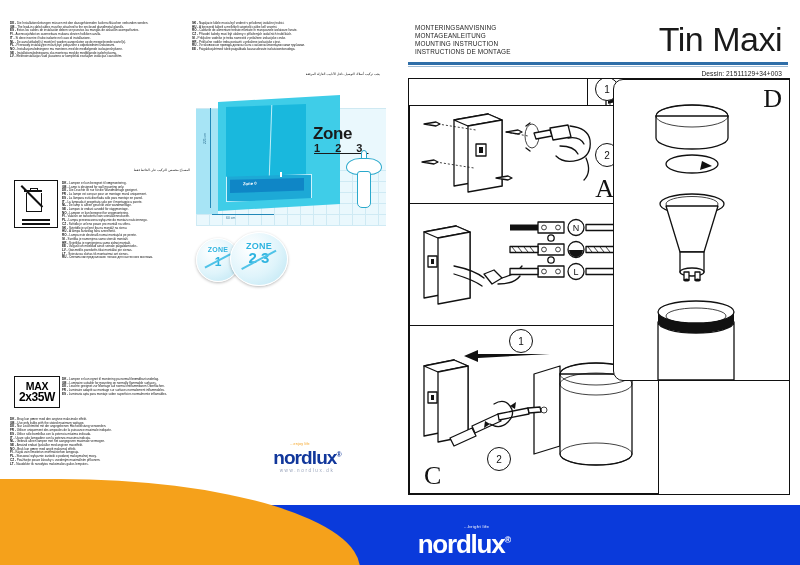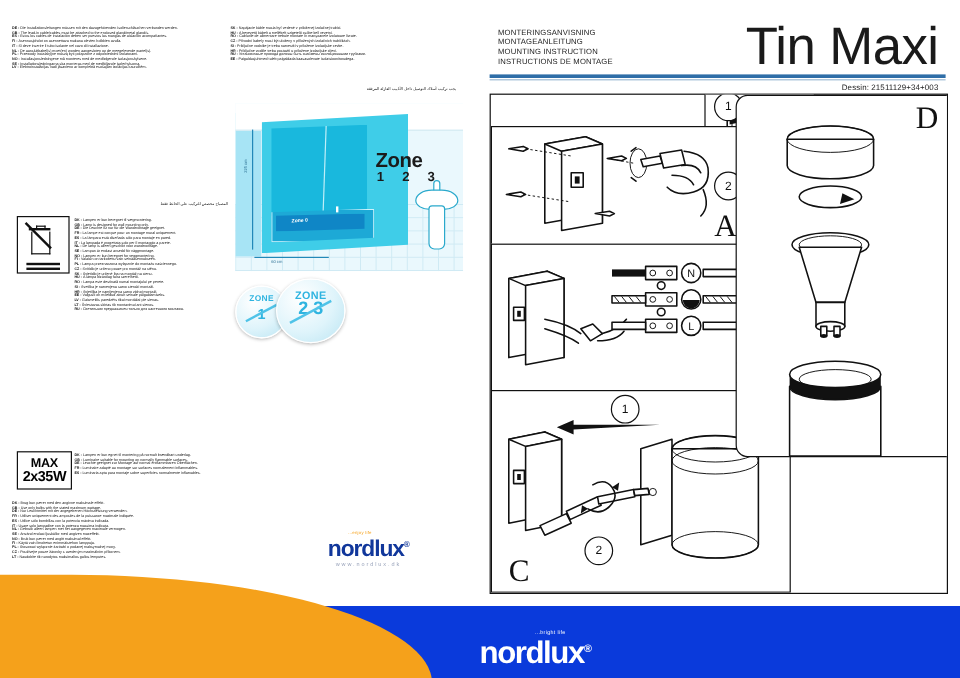--- a/index.html
+++ b/index.html
@@ -1,26 +1,26 @@
 <!DOCTYPE html>
 <html><head>
 <meta charset="utf-8">
 <style>
   html,body{margin:0;padding:0;background:#888;}
   body{font-family:"Liberation Sans",sans-serif;}
   .page{position:relative;width:800px;height:565px;background:#ffffff;overflow:hidden;}
   .footer-band{position:absolute;left:0;bottom:0;width:800px;height:60px;background:#0a3adb;}
   .footer-arc{position:absolute;left:-60px;bottom:-6px;width:420px;height:92px;background:#f5a11b;
               border-top-right-radius:300px 90px;border-bottom-right-radius:0;}
-  .footer-logo{position:absolute;right:308px;bottom:8px;color:#fff;margin-left:24px;}
+  .footer-logo{position:absolute;right:290px;bottom:8px;color:#fff;margin-left:24px;}
 
   
   .hdr-langs{position:absolute;left:415px;top:24px;font-size:6.4px;line-height:8.1px;
              color:#1c1c1c;letter-spacing:.15px;}
-  .hdr-title{position:absolute;right:18px;top:18px;font-size:44px;line-height:42px;
+  .hdr-title{position:absolute;right:18px;top:18px;font-size:34px;line-height:42px;
              font-weight:400;color:#1a1a1a;letter-spacing:-.5px;}
   .hdr-rule{position:absolute;left:408px;top:62px;width:380px;height:3px;background:#2f6ea8;}
   .hdr-rule2{position:absolute;left:408px;top:66px;width:380px;height:1px;background:#9fbbd4;}
   .hdr-dessin{position:absolute;right:18px;top:70px;font-size:6.6px;color:#222;letter-spacing:.1px;}
 
   
   .txtcol{position:absolute;color:#111;}
   .microline{font-size:3.05px;line-height:3.72px;white-space:nowrap;letter-spacing:0px;}
   .microline b{font-weight:700;}
   .col-l{left:10px;top:22px;width:180px;}
@@ -67,21 +67,21 @@
   .bath .tub{position:absolute;left:30px;top:88px;width:84px;height:26px;background:#1da9d6;
              clip-path:polygon(0 10%,100% 0,100% 86%,0 100%);border:1px solid #cdf2fb;}
   .bath .tubinner{position:absolute;left:34px;top:92px;width:74px;height:15px;background:#0f86c6;
              clip-path:polygon(0 12%,100% 0,100% 84%,0 100%);}
   .bath .tap{position:absolute;left:84px;top:86px;width:2px;height:5px;background:#ffffff;}
   .bath .zone0{position:absolute;left:47px;top:95px;font-size:4.2px;font-weight:700;color:#ffffff;
                transform:skewY(-3deg);}
   .bath .zonelabel{position:absolute;left:117px;top:38px;font-size:17px;font-weight:700;color:#1b1b1b;
                    letter-spacing:-.4px;}
   .bath .zonenums{position:absolute;left:118px;top:56px;font-size:11px;font-weight:700;color:#1b1b1b;
-                  letter-spacing:6px;}
+                  letter-spacing:6px;text-decoration:underline;}
   .bath .sink{position:absolute;left:150px;top:62px;width:34px;height:60px;}
   .bath .basin{position:absolute;left:0;top:10px;width:34px;height:15px;background:#fff;border:1.2px solid #2aa9cc;
                border-radius:50% 50% 45% 45%/70% 70% 60% 60%;}
   .bath .ped{position:absolute;left:11px;top:23px;width:12px;height:35px;background:#fff;border:1.2px solid #2aa9cc;
              border-radius:3px 3px 5px 5px;}
   .bath .faucet{position:absolute;left:15px;top:2px;width:4px;height:10px;background:#fff;border:1.1px solid #2aa9cc;
                 border-radius:3px 3px 0 0;}
   .bath .dimV{position:absolute;left:14px;top:22px;width:1px;height:100px;background:#2288b8;}
   .bath .dimVtxt{position:absolute;left:7px;top:58px;font-size:3.4px;color:#2b6f93;
                  transform:rotate(-90deg);transform-origin:left top;white-space:nowrap;}

